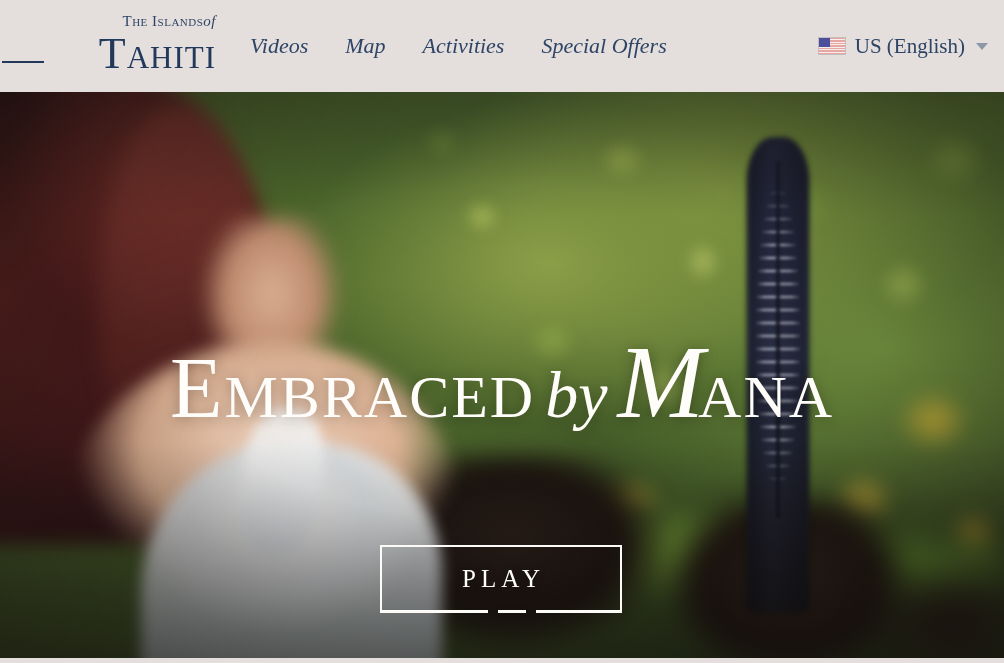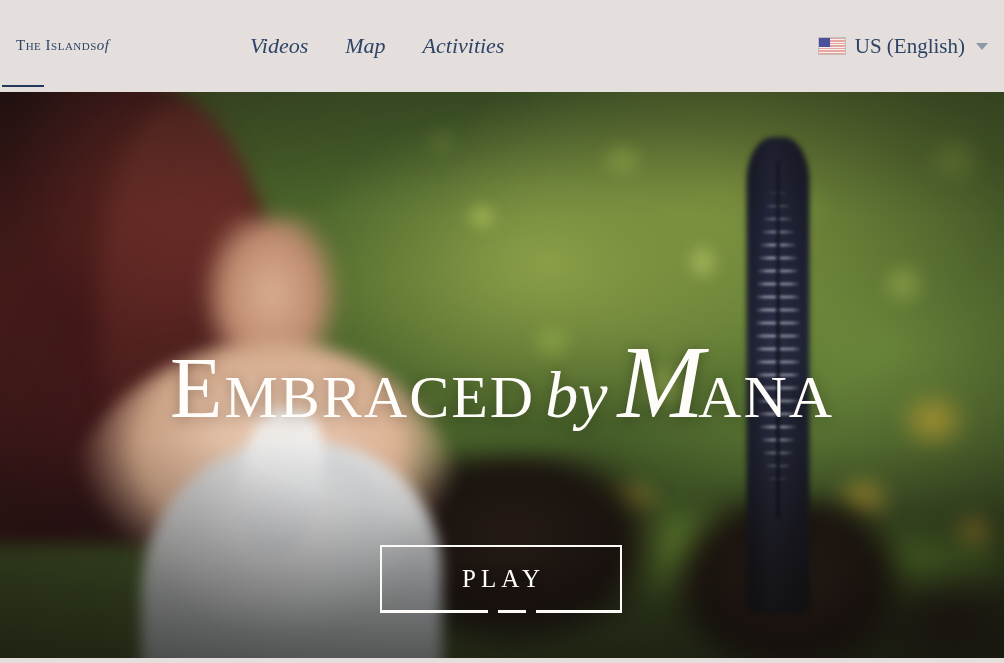--- a/index.html
+++ b/index.html
@@ -14,21 +14,21 @@
 
   
   .header {
     position:absolute; top:0; left:0;
     width:1004px; height:92px;
     background:#e4dedc;
     display:flex; align-items:center;
     z-index:20;
   }
 
-  .logo { margin-left:16px; width:200px; flex:0 0 auto; text-align:left; }
+  .logo { margin-left:16px; width:200px; flex:0 0 auto; text-align:right; }
   .logo-tagline {
     font-family:"Liberation Serif", serif;
     color:#2d4466;
     font-size:15px;
     font-variant:small-caps;
     letter-spacing:0.5px;
     line-height:1;
     white-space:nowrap;
   }
   .logo-tagline .of {
@@ -352,27 +352,29 @@
 <div class="page">
 
   <div class="header">
 
     <div class="logo">
       <div class="logo-tagline">
         <span>The Islands</span><span class="of">of</span>
       </div>
       <div class="logo-wordmark">
         <span class="logo-rule"></span>
+        <span>Tahiti</span>
       </div>
     </div>
 
     <div class="nav">
       <div class="nav-item">Videos</div>
       <div class="nav-item">Map</div>
       <div class="nav-item">Activities</div>
+      <div class="nav-item">Special Offers</div>
     </div>
 
     <div class="lang">
       <div class="flag">
         <div class="stripes"></div>
         <div class="canton"></div>
       </div>
       <div class="lang-label">US (English)</div>
       <div class="chev"></div>
     </div>

